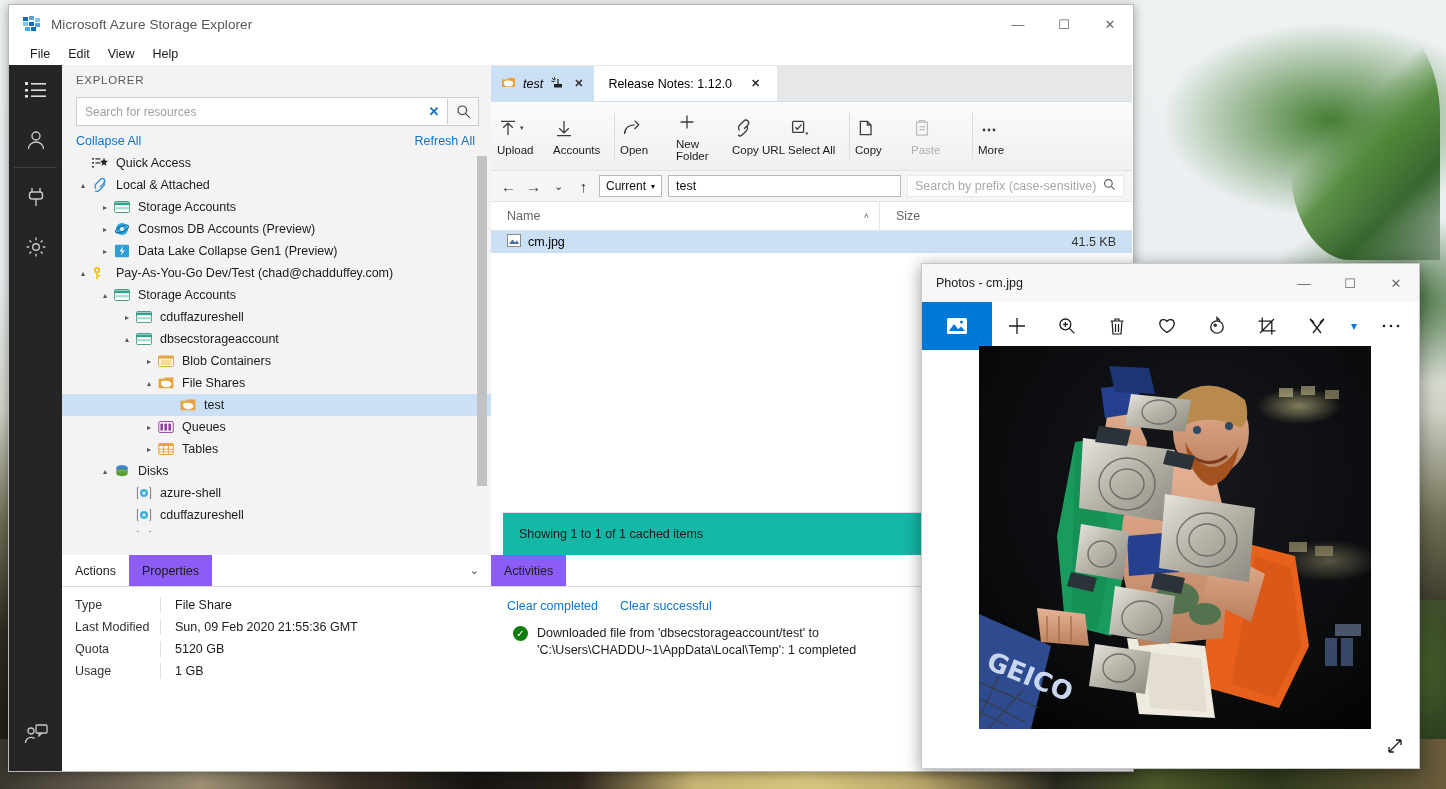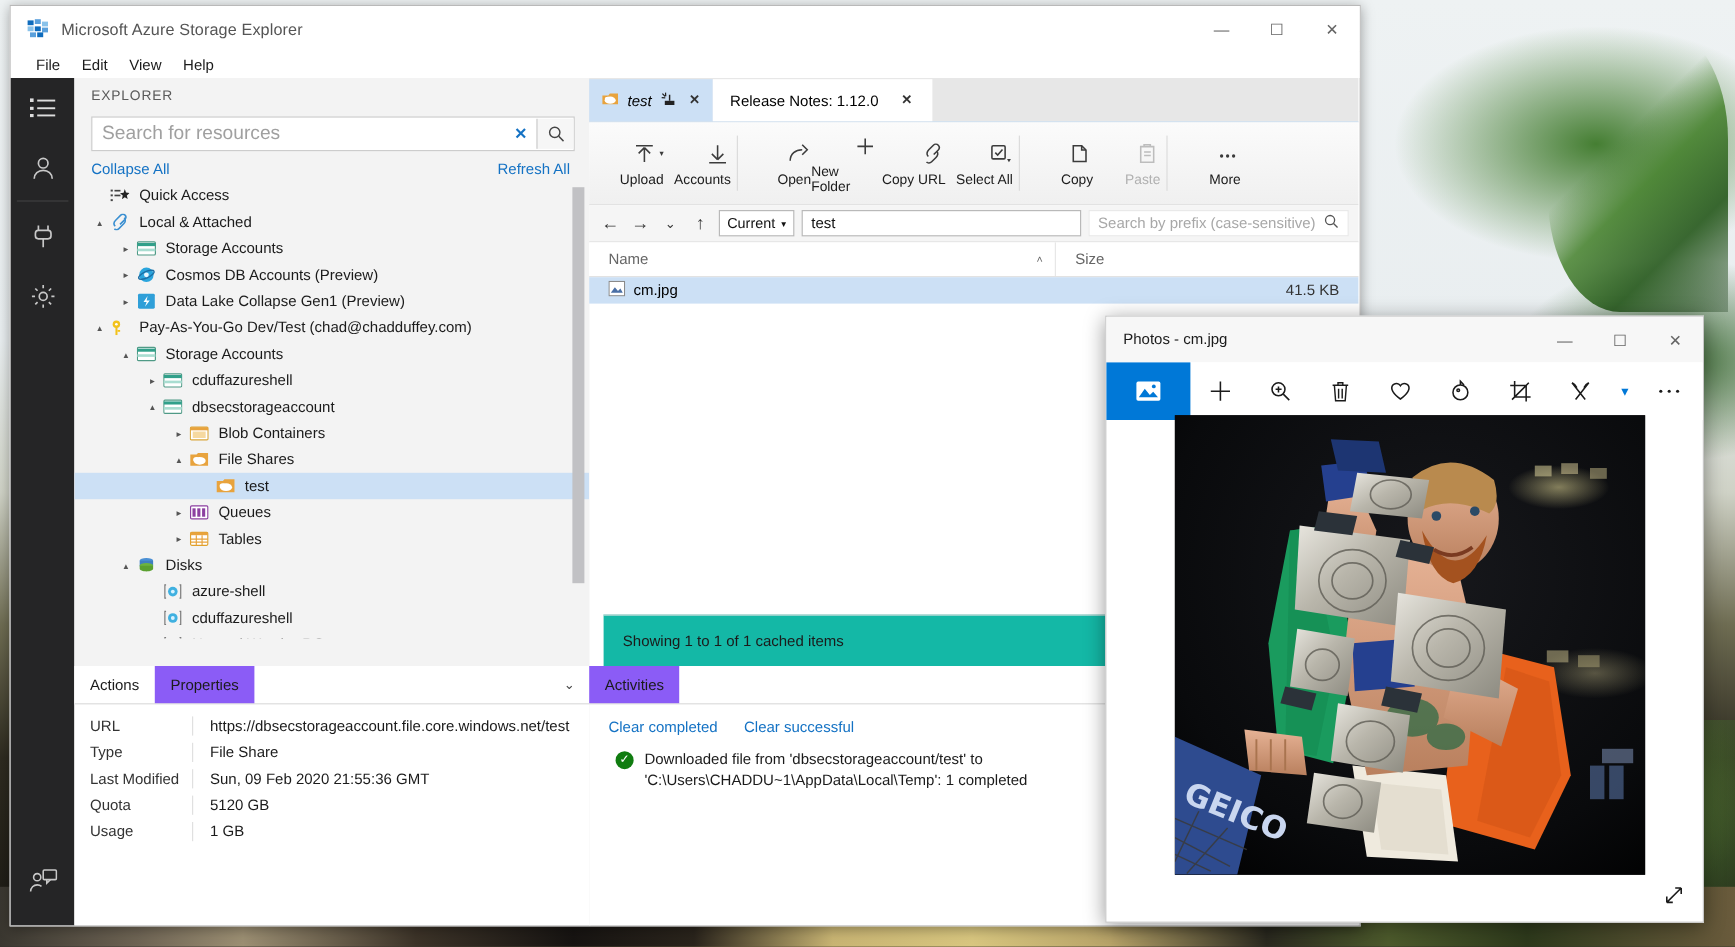--- a/index.html
+++ b/index.html
@@ -40,21 +40,21 @@
   
   #actbar{position:absolute;left:0;top:60px;width:53px;height:706px;background:#252526;}
   .act-ic{width:53px;height:50px;display:flex;align-items:center;justify-content:center;color:#c8c8c8;}
   #actbar .sep{width:43px;height:1px;background:#3f3f40;margin:2px auto 4px;}
   #act-bottom{position:absolute;left:0;bottom:12px;width:53px;}
 
   
   #expl{position:absolute;left:53px;top:60px;width:429px;height:490px;background:#f3f3f3;border-right:1px solid #ddd;}
   #expl-hd{height:30px;display:flex;align-items:center;padding-left:14px;font-size:11.5px;color:#5a5a5a;letter-spacing:.7px;}
   #search-wrap{margin:2px 12px 0 14px;height:27px;border:1px solid #ccc;background:#fff;display:flex;align-items:center;}
-  #search-inp{flex:1;border:0;outline:0;font-size:16px;color:#0c4a6e;padding-left:8px;font-family:"Liberation Sans",sans-serif;background:transparent;}
+  #search-inp{flex:1;border:0;outline:0;font-size:12px;color:#0c4a6e;padding-left:8px;font-family:"Liberation Sans",sans-serif;background:transparent;}
   #search-inp::placeholder{color:#a0a0a0;}
   #search-clear{width:26px;text-align:center;color:#1472c4;font-size:13px;font-weight:bold;}
   #search-go{width:30px;height:25px;border-left:1px solid #ccc;background:#f6f6f6;display:flex;align-items:center;justify-content:center;color:#444;}
   #expl-links{display:flex;justify-content:space-between;padding:8px 16px 4px 14px;font-size:12.5px;}
   .blue-link{color:#1472c4;cursor:pointer;}
   #tree{position:relative;height:380px;overflow:hidden;}
   .row{height:22px;display:flex;align-items:center;font-size:12.5px;color:#1b1b1b;white-space:nowrap;}
   .row.sel{background:#cce0f5;}
   .tw{width:14px;text-align:center;color:#555;font-size:8px;flex:0 0 14px;}
   .ico{width:20px;height:16px;margin-right:6px;flex:0 0 20px;display:flex;align-items:center;justify-content:center;font-size:12px;}
@@ -72,21 +72,21 @@
   .pv{padding-left:14px;border-left:1px solid #e0e0e0;height:16px;line-height:16px;flex:1;}
 
   
   #pane{position:absolute;left:482px;top:60px;width:641px;height:490px;background:#fff;}
   #tabs{height:36px;background:#e7e7e7;display:flex;align-items:flex-end;border-bottom:1px solid #cfe0f0;}
   .tab{height:35px;display:flex;align-items:center;padding:0 8px 0 10px;font-size:12.5px;gap:7px;}
   .tab.active-blue{background:#cce0f5;}
   .tab.active-white{background:#fff;padding:0 14px;}
   .tab .tclose{color:#333;font-size:11px;font-weight:bold;padding:0 3px;}
   #toolbar{height:68px;background:linear-gradient(180deg,#fbfbfb,#f0f0f0);display:flex;align-items:center;padding-left:6px;border-bottom:1px solid #e2e2e2;}
-  .tbtn{width:56px;height:62px;display:flex;flex-direction:column;align-items:flex-end;justify-content:center;gap:5px;font-size:11.5px;color:#1b1b1b;}
+  .tbtn{width:56px;height:62px;display:flex;flex-direction:column;align-items:flex-start;justify-content:center;gap:5px;font-size:11.5px;color:#1b1b1b;}
   .tbtn.dim{color:#b0b0b0;}
   .tsep{width:1px;height:46px;background:#dcdcdc;margin:0 5px;}
   .tico{height:22px;display:flex;align-items:center;justify-content:center;color:#3c3c3c;}
   .tbtn.dim .tico{color:#bdbdbd;}
   #navbar{height:30px;display:flex;align-items:center;padding:0 8px;background:#f5f5f5;border-bottom:1px solid #e4e4e4;gap:6px;}
   .navic{width:19px;height:24px;display:flex;align-items:center;justify-content:center;color:#333;font-size:15px;}
   #navcur{height:20px;border:1px solid #b9b9b9;background:#fff;font-size:12px;padding:0 6px;display:flex;align-items:center;gap:5px;color:#111;}
   #navpath{height:20px;flex:0 0 217px;border:1px solid #b9b9b9;background:#fff;font-size:12.5px;padding:0 7px;display:flex;align-items:center;color:#111;}
   #navsearch{height:20px;flex:1;border:1px solid #e9e9e9;background:#fff;font-size:12.5px;padding:0 7px;display:flex;align-items:center;color:#a8a8a8;}
   #navsearch .mag{margin-left:auto;color:#555;}
@@ -449,24 +449,20 @@
   </div>
 
   <div id="props">
     <div id="props-tabs">
       <div class="ptab">Actions</div>
       <div class="ptab active">Properties</div>
       <div id="ptab-chev">⌄</div>
     </div>
     <div id="props-rows" style="padding-top:7px;">
         <div class="prow">
-          <div class="pk">URL</div>
-          <div class="pv">https://dbsecstorageaccount.file.core.windows.net/test</div>
-        </div>
-        <div class="prow">
           <div class="pk">Type</div>
           <div class="pv">File Share</div>
         </div>
         <div class="prow">
           <div class="pk">Last Modified</div>
           <div class="pv">Sun, 09 Feb 2020 21:55:36 GMT</div>
         </div>
         <div class="prow">
           <div class="pk">Quota</div>
           <div class="pv">5120 GB</div>

